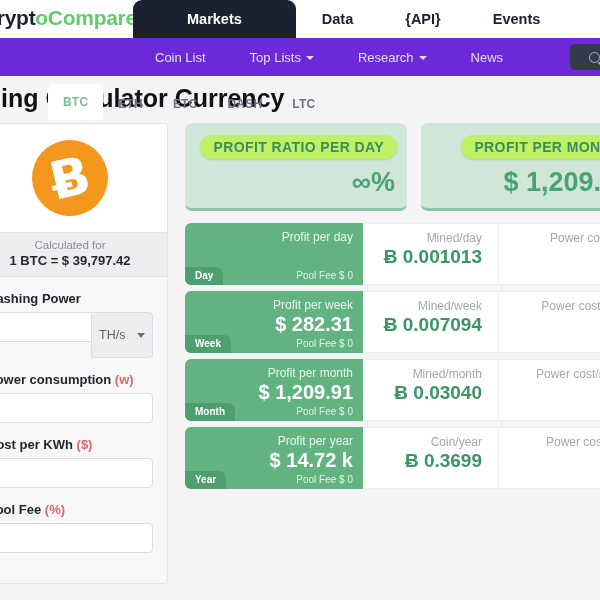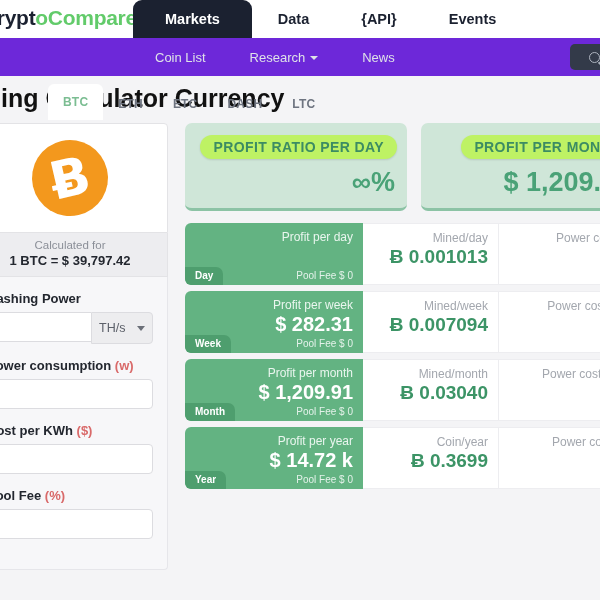--- a/index.html
+++ b/index.html
@@ -41,21 +41,21 @@
     padding: 0 26px;
     font-size: 14.5px;
     font-weight: bold;
     color: #1b2130;
     white-space: nowrap;
   }
   .nav-tab.active {
     background: #1b2130;
     color: #ffffff;
     border-radius: 9px 9px 0 0;
-    padding: 0 32px;
+    padding: 0 54px;
   }
 
   .subbar {
     position: relative;
     height: 38px;
     background: #6d28d9;
     display: flex;
     align-items: center;
   }
   .sub-items {
@@ -201,21 +201,21 @@
   .text-input {
     flex: 1;
     height: 30px;
     background: #ffffff;
     border: 1px solid #dcdce0;
     border-radius: 4px;
   }
   .input-row .text-input { border-radius: 4px 0 0 4px; border-right: none; }
   .select-unit {
     width: 62px;
-    height: 32px;
+    height: 46px;
     background: #ededef;
     border: 1px solid #dcdce0;
     border-radius: 0 4px 4px 0;
     display: flex;
     align-items: center;
     justify-content: space-between;
     padding: 0 7px;
     font-size: 12.5px;
     color: #5c6069;
   }
@@ -301,21 +301,21 @@
     font-weight: bold;
     padding: 3px 10px 4px;
     border-radius: 0 7px 0 6px;
   }
   .cell-white {
     width: 136px;
     flex: none;
     background: #ffffff;
     border: 1px solid #ededf0;
     border-left: none;
-    padding: 7px 10px 0 0;
+    padding: 7px 16px 0 0;
     text-align: right;
   }
   .cell-white .c-label { font-size: 12px; color: #a3a7ae; }
   .cell-white .c-value { font-size: 19px; font-weight: bold; color: #3c9466; margin-top: 1px; }
   .cell-white.last { width: 150px; border-radius: 0 6px 6px 0; }
 </style>
 </head>
 <body>
 
 <div class="topbar">
@@ -327,20 +327,24 @@
     <div class="nav-tab">Data</div>
     <div class="nav-tab">{API}</div>
     <div class="nav-tab">Events</div>
   </div>
 </div>
 
 <div class="subbar">
   <div class="sub-items">
     <div class="sub-item">
       <span>Coin List</span>
+    </div>
+    <div class="sub-item">
+      <span>Top Lists</span>
+      <span class="caret"></span>
     </div>
     <div class="sub-item">
       <span>Research</span>
       <span class="caret"></span>
     </div>
     <div class="sub-item">
       <span>News</span>
     </div>
   </div>
   <div class="search-box">

